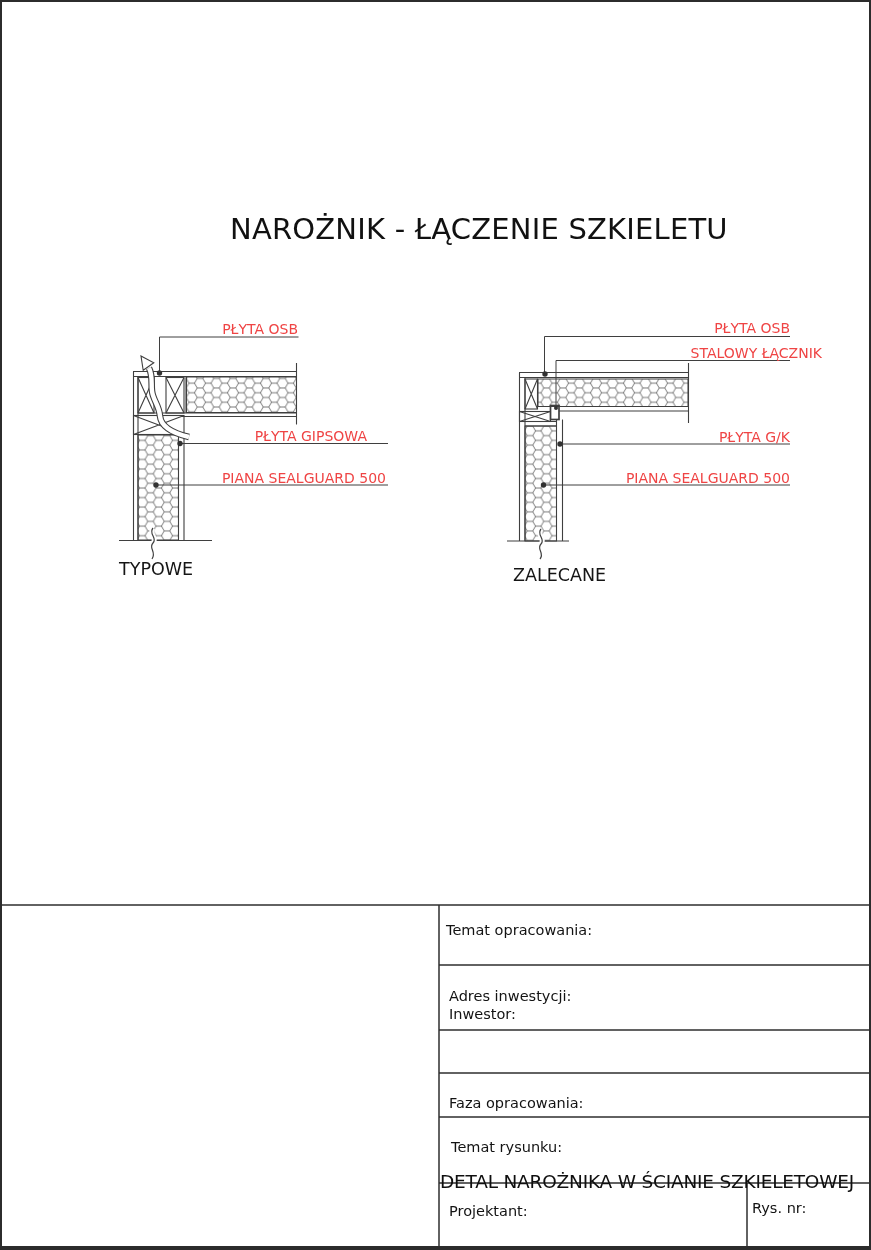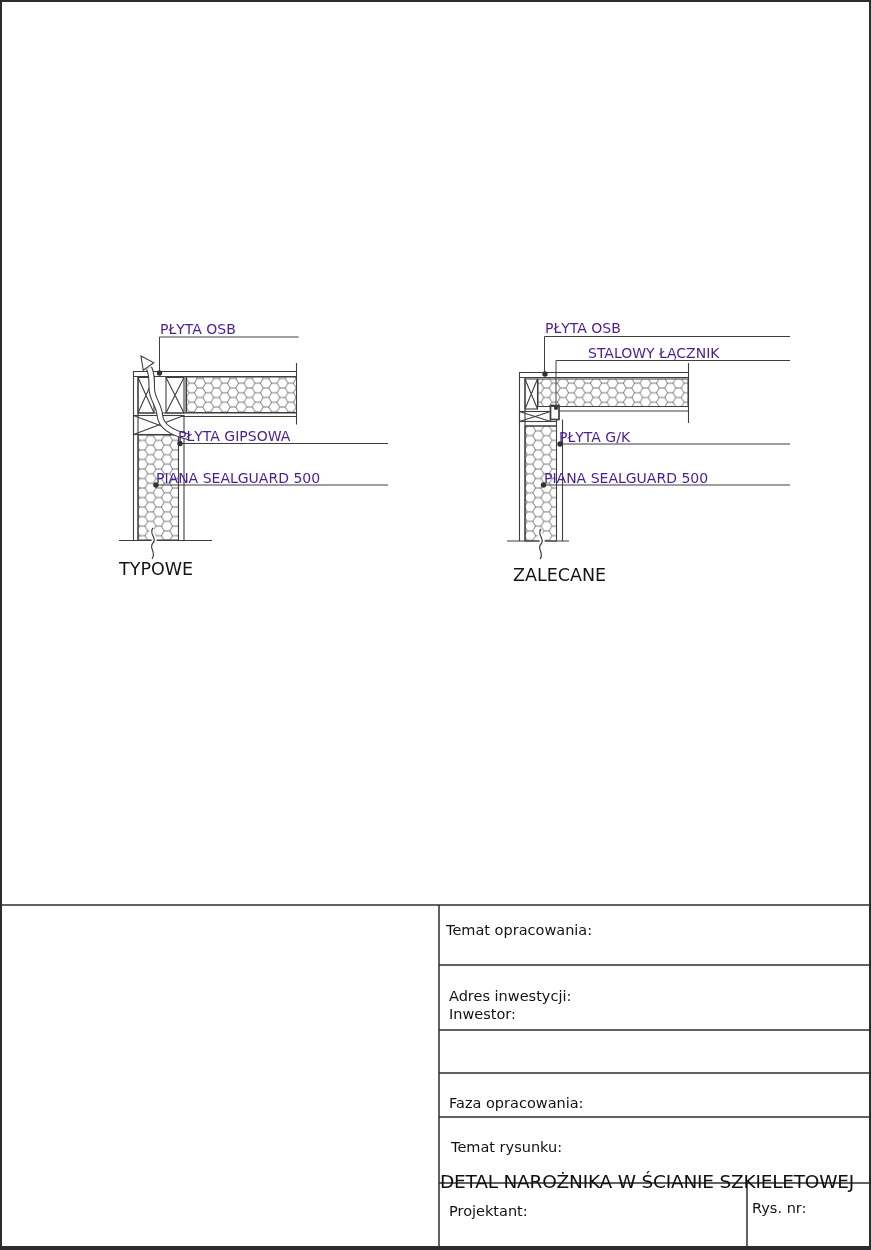--- a/index.html
+++ b/index.html
@@ -11,21 +11,21 @@
     border:2px solid #2c2c2c;
     border-bottom-width:4px;
     box-sizing:border-box;
     overflow:hidden;
     font-family:"DejaVu Sans","Liberation Sans",sans-serif;
     color:#161616;
   }
   #linework{position:absolute;left:0;top:0;width:867px;height:1244px;}
   .txt{position:absolute;white-space:nowrap;line-height:1.15;}
   .title{font-size:29px;letter-spacing:0.2px;color:#111;}
-  .lbl{font-size:14px;text-align:left;color:#4c1d95;}
+  .lbl{font-size:14px;text-align:right;color:#ef4444;}
   .cap{font-size:17.5px;color:#151515;text-align:center;}
   .tb-label{font-size:14.5px;color:#131313;margin-top:14px;}
   .tb-big{font-size:18.5px;letter-spacing:-0.2px;color:#0f0f0f;}
 </style>
 </head>
 <body>
 
 <div id="sheet">
 
   <svg id="linework" viewBox="0 0 867 1244" xmlns="http://www.w3.org/2000/svg">
@@ -122,20 +122,21 @@
       <path d="M437,903 V1244"></path>
       <path d="M437,963 H867"></path>
       <path d="M437,1028 H867"></path>
       <path d="M437,1071 H867"></path>
       <path d="M437,1115 H867"></path>
       <path d="M437,1181 H867"></path>
       <path d="M745,1181 V1244"></path>
     </g>
   </svg>
 
+  <div class="txt title" style="left:228px;top:211px;">NAROŻNIK - ŁĄCZENIE SZKIELETU</div>
 
   <div class="txt lbl" style="left:158px;top:319px;width:138px;">PŁYTA OSB</div>
   <div class="txt lbl" style="left:176px;top:426px;width:189px;">PŁYTA GIPSOWA</div>
   <div class="txt lbl" style="left:154px;top:468px;width:230px;">PIANA SEALGUARD 500</div>
   <div class="txt cap" style="left:117px;top:557px;">TYPOWE</div>
 
   <div class="txt lbl" style="left:543px;top:318px;width:245px;">PŁYTA OSB</div>
   <div class="txt lbl" style="left:586px;top:343px;width:234px;">STALOWY ŁĄCZNIK</div>
   <div class="txt lbl" style="left:557px;top:427px;width:231px;">PŁYTA G/K</div>
   <div class="txt lbl" style="left:542px;top:468px;width:246px;">PIANA SEALGUARD 500</div>

